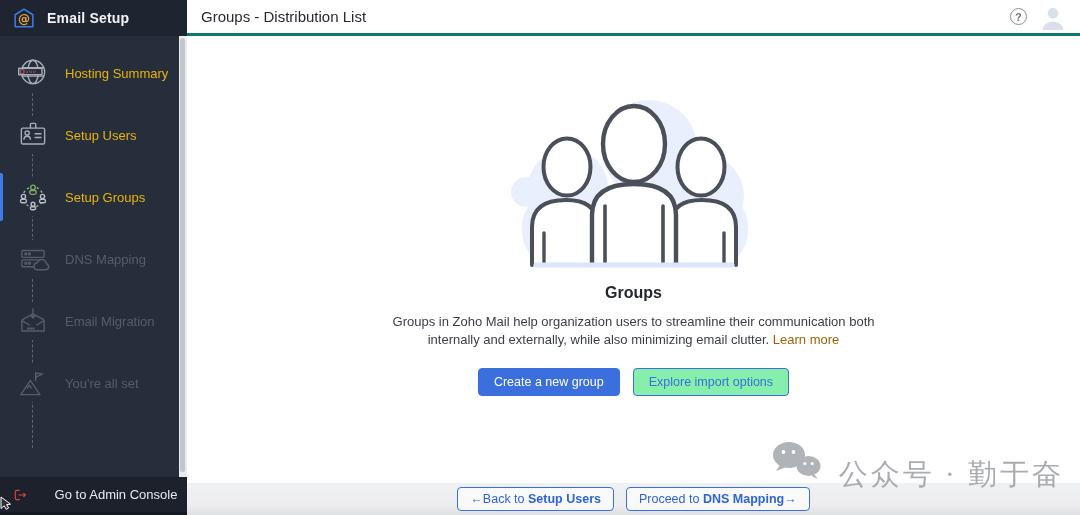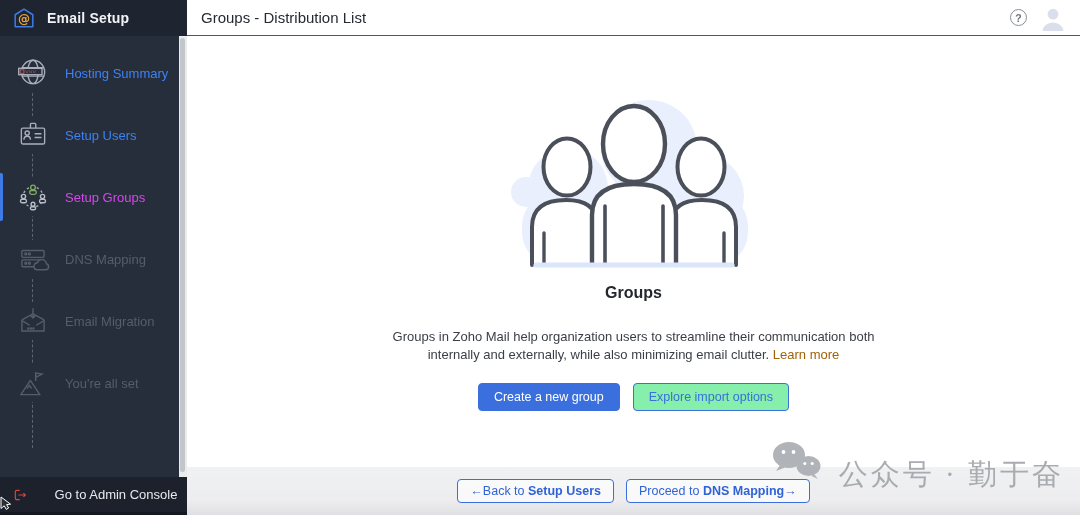--- a/index.html
+++ b/index.html
@@ -29,23 +29,23 @@
   .step {
     position:relative; height:62px; display:flex; align-items:center;
     padding-left:14px; gap:13px; cursor:pointer;
   }
   .step-icon {
     position:relative; z-index:1; width:38px; height:38px; background:#272e3b;
     display:flex; align-items:center; justify-content:center; flex:0 0 38px;
   }
   .step-label { font-size:13px; }
   .step.done  .step-icon { color:#a9afba; }
-  .step.done  .step-label { color:#3b82f6; }
+  .step.done  .step-label { color:#eab308; }
   .step.active .step-icon { color:#b9bfc9; }
-  .step.active .step-label { color:#d946ef; }
+  .step.active .step-label { color:#eab308; }
   .step.pending .step-icon { color:#565d6a; }
   .step.pending .step-label { color:#565d6a; }
   .step.active::before {
     content:""; position:absolute; left:0; top:7px; bottom:7px; width:3px;
     background:#3f7ae6; border-radius:0 2px 2px 0;
   }
   .side-scrollbar {
     position:absolute; left:179px; top:36px; width:8px; height:441px;
     background:#eaebec;
   }
@@ -57,45 +57,45 @@
     position:absolute; left:0; bottom:0; width:187px; height:38px;
     background:#1c212c; border-bottom:3px solid #141820;
     display:flex; align-items:center; justify-content:center; gap:25px;
     cursor:pointer;
   }
   .sidebar-footer .label { color:#e7e9ed; font-size:13px; }
 
   
   .main { position:absolute; left:187px; top:0; width:893px; height:515px; background:#fff; }
   .topbar {
-    height:36px; border-bottom:1px solid #0f766e; display:flex;
+    height:36px; border-bottom:3px solid #0f766e; display:flex;
     align-items:center; padding:0 14px; background:#fff;
   }
   .page-title { font-size:15px; color:#262a33; font-weight:500; }
   .topbar-right { margin-left:auto; display:flex; align-items:center; gap:13px; }
   .help-btn {
     width:17px; height:17px; border:1.2px solid #8a8f96; border-radius:50%;
     color:#6e737a; font-size:10.5px; display:flex; align-items:center;
     justify-content:center; cursor:pointer; font-weight:bold;
   }
   .avatar { width:26px; height:26px; cursor:pointer; }
 
   .content { text-align:center; }
   .illustration { margin-top:60px; height:172px; display:flex; justify-content:center; }
   .groups-heading { margin-top:16px; font-size:16px; font-weight:bold; color:#23272e; }
-  .desc { margin-top:26px; font-size:13px; color:#3a3e46; line-height:18px; }
+  .desc { margin-top:11px; font-size:13px; color:#3a3e46; line-height:18px; }
   .desc a { color:#a16207; text-decoration:none; cursor:pointer; }
   .action-row { margin-top:19px; display:flex; justify-content:center; gap:13px; }
   .btn { font-family:"Liberation Sans",sans-serif; font-size:12.5px; border-radius:4px;
          padding:6px 15px; cursor:pointer; white-space:pre-wrap; }
   .btn-primary { background:#3a6fdd; color:#fff; border:1px solid #3a6fdd; }
   .btn-outline { background:#86efac; color:#3a6fdd; border:1px solid #3a6fdd; }
 
   .main-footer {
-    position:absolute; left:0; bottom:0; width:893px; height:48px;
+    position:absolute; left:0; bottom:0; width:893px; height:32px;
     background:linear-gradient(180deg,#f0f1f3 0%, #ededef 70%, #dfe0e3 100%);
     display:flex; align-items:center; justify-content:center; gap:12px;
   }
   .nav-btn {
     background:rgba(255,255,255,.65); color:#2f63d6; border:1px solid #3a6fdd;
     border-radius:4px; font-size:12.5px; padding:4px 12px; cursor:pointer;
     font-family:"Liberation Sans",sans-serif; white-space:pre-wrap;
   }
   .nav-btn b { font-weight:bold; }
 

